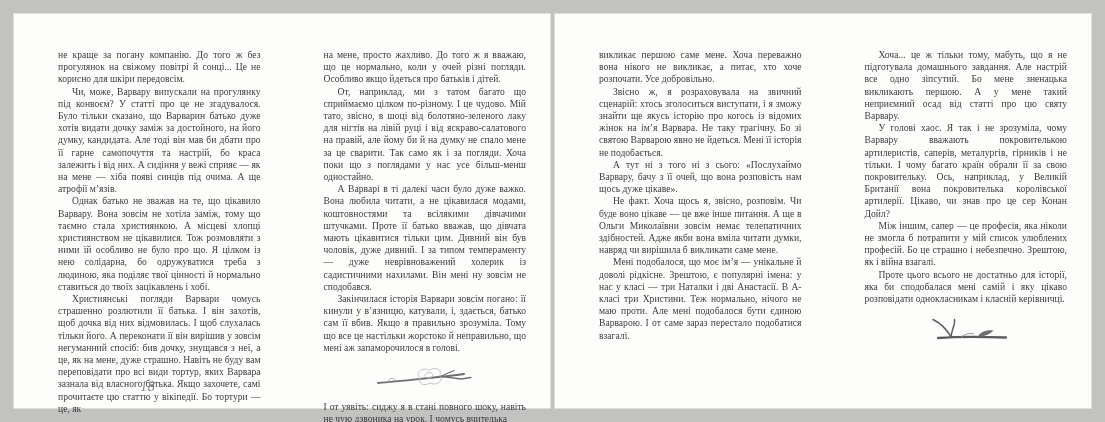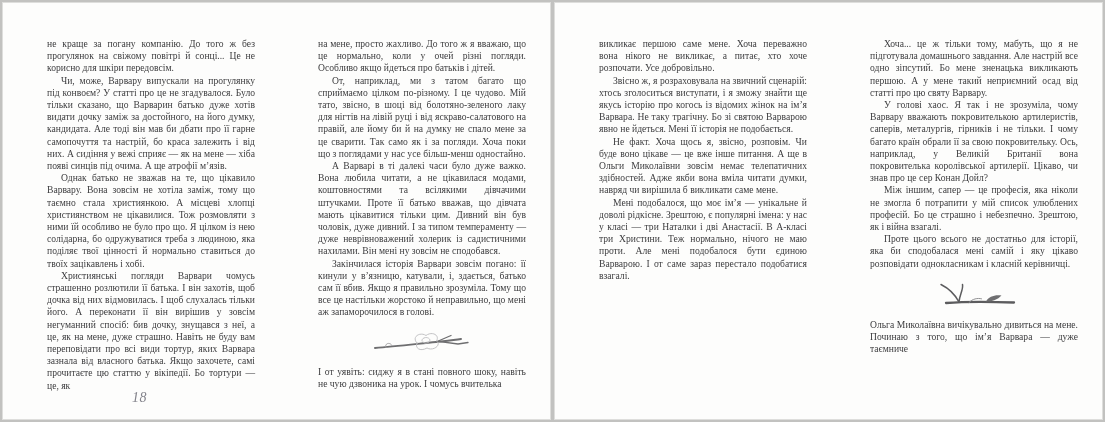--- a/index.html
+++ b/index.html
@@ -10,21 +10,21 @@
     width: 1105px;
     height: 422px;
     background: #c2c2c0;
     font-family: "Liberation Serif", "DejaVu Serif", serif;
     overflow: hidden;
   }
   .book {
     box-sizing: border-box;
     width: 1105px;
     height: 422px;
-    padding: 2px;
+    padding: 13px;
     display: flex;
     gap: 3px;
     background: #c2c2c0;
   }
   .spread {
     flex: 1 1 0;
     background: #fdfdfc;
     display: flex;
     box-shadow: inset 0 0 0 1px #dededc;
   }
@@ -105,36 +105,36 @@
           <p class="noindent">І от уявіть: сиджу я в стані повного шоку, навіть не чую дзвоника на урок. І чомусь вчителька</p>
         </div>
     </div>
   </section>
 
   <section class="spread">
     <div class="page left">
       <div class="page-text">
           <p class="noindent">викликає першою саме мене. Хоча переважно вона нікого не викликає, а питає, хто хоче розпочати. Усе добровільно.</p>
           <p>Звісно ж, я розраховувала на звичний сценарій: хтось зголоситься виступати, і я зможу знайти ще якусь історію про когось із відомих жінок на ім’я Варвара. Не таку трагічну. Бо зі святою Варварою явно не йдеться. Мені її історія не подобається.</p>
+          <p>А тут ні з того ні з сього: «Послухаймо Варвару, бачу з її очей, що вона розповість нам щось дуже цікаве».</p>
           <p>Не факт. Хоча щось я, звісно, розповім. Чи буде воно цікаве — це вже інше питання. А ще в Ольги Миколаївни зовсім немає телепатичних здібностей. Адже якби вона вміла читати думки, навряд чи вирішила б викликати саме мене.</p>
           <p>Мені подобалося, що моє ім’я — унікальне й доволі рідкісне. Зрештою, є популярні імена: у нас у класі — три Наталки і дві Анастасії. В А-класі три Христини. Теж нормально, нічого не маю проти. Але мені подобалося бути єдиною Варварою. І от саме зараз перестало подобатися взагалі.</p>
         </div>
     </div>
     <div class="page right">
       <div class="page-text">
           <p>Хоча... це ж тільки тому, мабуть, що я не підготувала домашнього завдання. Але настрій все одно зіпсутий. Бо мене зненацька викликають першою. А у мене такий неприємний осад від статті про цю святу Варвару.</p>
           <p>У голові хаос. Я так і не зрозуміла, чому Варвару вважають покровителькою артилеристів, саперів, металургів, гірників і не тільки. І чому багато країн обрали її за свою покровительку. Ось, наприклад, у Великій Британії вона покровителька королівської артилерії. Цікаво, чи знав про це сер Конан Дойл?</p>
           <p>Між іншим, сапер — це професія, яка ніколи не змогла б потрапити у мій список улюблених професій. Бо це страшно і небезпечно. Зрештою, як і війна взагалі.</p>
           <p>Проте цього всього не достатньо для історії, яка би сподобалася мені самій і яку цікаво розповідати однокласникам і класній керівничці.</p>
           <div class="flourish"><svg width="88" height="28" viewBox="0 0 88 28">
               <g fill="none" stroke-linecap="round">
                 <path d="M16 22 C 34 20.5, 58 20.5, 84 21.5" stroke="#5c5c5e" stroke-width="2.3"></path>
                 <path d="M29 21 C 25 13.5, 19 7.5, 11 3.5 M29 21 C 29.5 14, 33.5 8.5, 32.5 3.5" stroke="#5c5c5e" stroke-width="1.5"></path>
                 <path d="M56 20.5 C 58.5 15.5, 65 13.5, 71.5 14.5 C 67.5 18.8, 61.5 20.8, 56 20.5 Z" fill="#6f6f71" stroke="none"></path>
                 <path d="M39 21.5 C 42.5 17.8, 47.5 16.8, 51.5 17.8" stroke="#909092" stroke-width="1"></path>
               </g>
             </svg></div>
-          <p class="noindent">Ольга Миколаївна вичікувально дивиться на мене. Починаю з того, що ім’я Варвара — дуже таємниче</p>
         </div>
     </div>
   </section>
 
 </div>
 
 </body></html>

